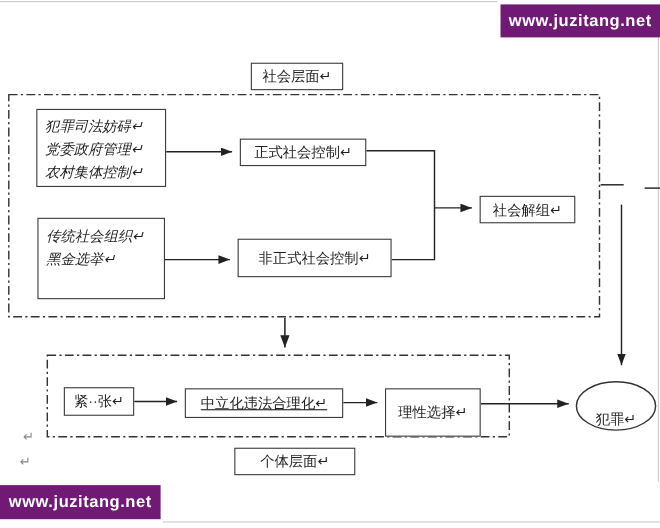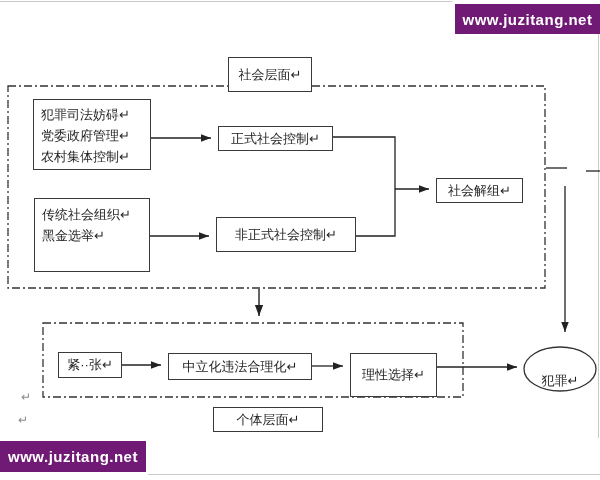--- a/index.html
+++ b/index.html
@@ -6,21 +6,21 @@
   .canvas {
     position:relative; width:600px; height:480px; background:#ffffff;
     font-family:"Liberation Sans", sans-serif; color:#1a1a1a; overflow:hidden;
   }
   svg.layer { position:absolute; left:0; top:0; width:600px; height:480px; }
   .box {
     position:absolute; border:1px solid #3a3a3a; background:#ffffff;
     font-size:13px; color:#1f1f1f; box-sizing:border-box; white-space:nowrap;
   }
   .box.center { display:flex; align-items:center; justify-content:center; }
-  .multi { padding:4px 3px 14px 7px; }
+  .multi { padding:4px 3px 14px 7px;font-style:italic; }
   .multi .ln { display:block; line-height:21px; }
   .ellipse-label {
     position:absolute; font-size:13px; color:#1f1f1f; text-align:center; white-space:nowrap;
   }
   .wm {
     position:absolute; background:#701a75; color:#ffffff; font-weight:bold;
     font-size:15px; letter-spacing:0.5px; display:flex; align-items:center;
     justify-content:center; box-sizing:border-box;
   }
   .ret-mark { position:absolute; color:#8a8a8a; font-size:12px; }
@@ -58,21 +58,21 @@
 
     <line x1="259" y1="289" x2="259" y2="316" stroke="#222222" stroke-width="1.4" marker-end="url(#ah)"></line>
 
     <line x1="122" y1="365" x2="161" y2="365" stroke="#222222" stroke-width="1.3" marker-end="url(#ah)"></line>
     <line x1="312" y1="366" x2="343" y2="366" stroke="#222222" stroke-width="1.3" marker-end="url(#ah)"></line>
     <line x1="437" y1="367" x2="517" y2="367" stroke="#222222" stroke-width="1.3" marker-end="url(#ah)"></line>
 
     <ellipse cx="560" cy="369" rx="36" ry="22" fill="#ffffff" stroke="#333333" stroke-width="1.3"></ellipse>
   </svg>
 
-  <div class="box center" style="left:228px;top:57px;width:84px;height:35px;text-align:center;">
+  <div class="box center" style="left:228px;top:57px;width:84px;height:25px;text-align:center;">
     <span>社会层面↵</span>
   </div>
 
   <div class="box multi" style="left:33px;top:99px;width:118px;height:71px;">
     <span class="ln">犯罪司法妨碍↵</span>
     <span class="ln">党委政府管理↵</span>
     <span class="ln">农村集体控制↵</span>
   </div>
 
   <div class="box multi" style="left:34px;top:198px;width:116px;height:74px;padding-top:5px;">
@@ -89,21 +89,21 @@
   </div>
 
   <div class="box center" style="left:436px;top:178px;width:87px;height:25px;">
     <span>社会解组↵</span>
   </div>
 
   <div class="box center" style="left:58px;top:352px;width:64px;height:26px;">
     <span>紧··张↵</span>
   </div>
 
-  <div class="box center" style="left:168px;top:353px;width:144px;height:27px;">
+  <div class="box center" style="left:168px;top:353px;width:144px;height:27px;text-decoration:underline;">
     <span>中立化违法合理化↵</span>
   </div>
 
   <div class="box center" style="left:350px;top:353px;width:87px;height:44px;">
     <span>理性选择↵</span>
   </div>
 
   <div class="ellipse-label" style="left:525px;top:361px;width:70px;margin-top:11px;">犯罪↵</div>
 
   <div class="box center" style="left:213px;top:407px;width:110px;height:25px;">

